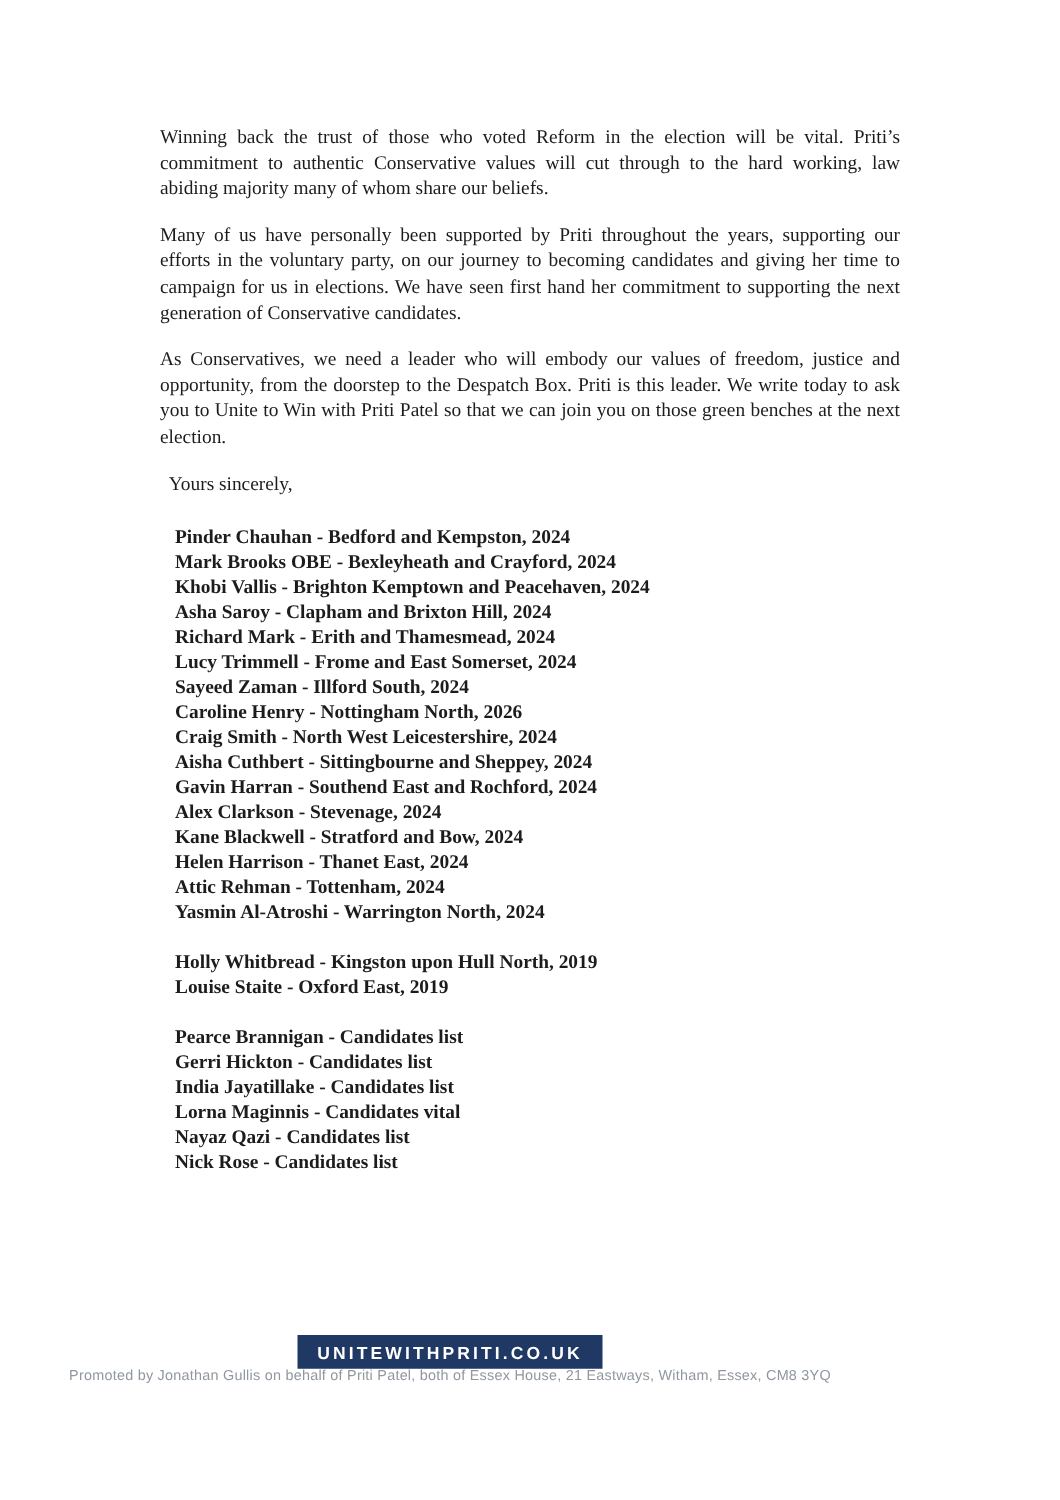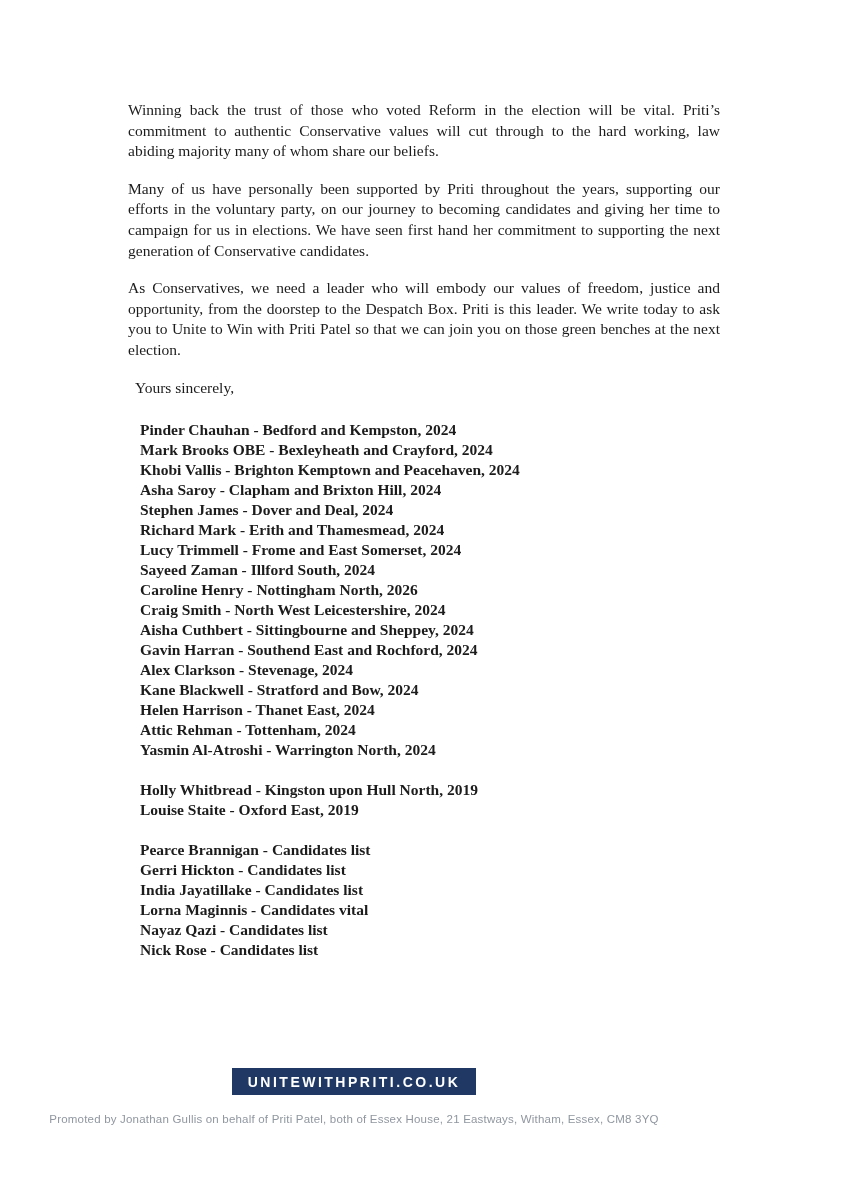--- a/index.html
+++ b/index.html
@@ -36,37 +36,36 @@
   .sig-group {
     margin: 0 0 20px 12px;
   }
   .sig-line {
     font-weight: bold;
     font-size: 15.5px;
     line-height: 20px;
   }
   .footer {
     position: absolute;
-    left: 10px;
+    left: 16px;
     width: 688px;
     top: 1068px;
     text-align: center;
   }
   .site-badge {
     display: inline-block;
     background: #1f3864;
     color: #ffffff;
     font-family: "Liberation Sans", sans-serif;
     font-weight: bold;
     font-size: 14px;
     letter-spacing: 2.5px;
     padding: 6px 16px 5px 16px;
   }
   .promoted {
-    margin-top: 18px;
     font-family: "Liberation Sans", sans-serif;
     font-size: 11.5px;
     color: #9097a0;
     letter-spacing: 0.2px;
   }
 </style>
 </head>
 <body>
 
 <div class="page">
@@ -79,21 +78,20 @@
         <p class="para">As Conservatives, we need a leader who will embody our values of freedom, justice and opportunity, from the doorstep to the Despatch Box. Priti is this leader. We write today to ask you to Unite to Win with Priti Patel so that we can join you on those green benches at the next election.</p>
       </div>
 
     <p class="closing">Yours sincerely,</p>
 
     <div class="sig-group">
         <div class="sig-line">Pinder Chauhan - Bedford and Kempston, 2024</div>
         <div class="sig-line">Mark Brooks OBE - Bexleyheath and Crayford, 2024</div>
         <div class="sig-line">Khobi Vallis - Brighton Kemptown and Peacehaven, 2024</div>
         <div class="sig-line">Asha Saroy - Clapham and Brixton Hill, 2024</div>
-        <div class="sig-line">Stephen James - Dover and Deal, 2024</div>
         <div class="sig-line">Richard Mark - Erith and Thamesmead, 2024</div>
         <div class="sig-line">Lucy Trimmell - Frome and East Somerset, 2024</div>
         <div class="sig-line">Sayeed Zaman - Illford South, 2024</div>
         <div class="sig-line">Caroline Henry - Nottingham North, 2026</div>
         <div class="sig-line">Craig Smith - North West Leicestershire, 2024</div>
         <div class="sig-line">Aisha Cuthbert - Sittingbourne and Sheppey, 2024</div>
         <div class="sig-line">Gavin Harran - Southend East and Rochford, 2024</div>
         <div class="sig-line">Alex Clarkson - Stevenage, 2024</div>
         <div class="sig-line">Kane Blackwell - Stratford and Bow, 2024</div>
         <div class="sig-line">Helen Harrison - Thanet East, 2024</div>

